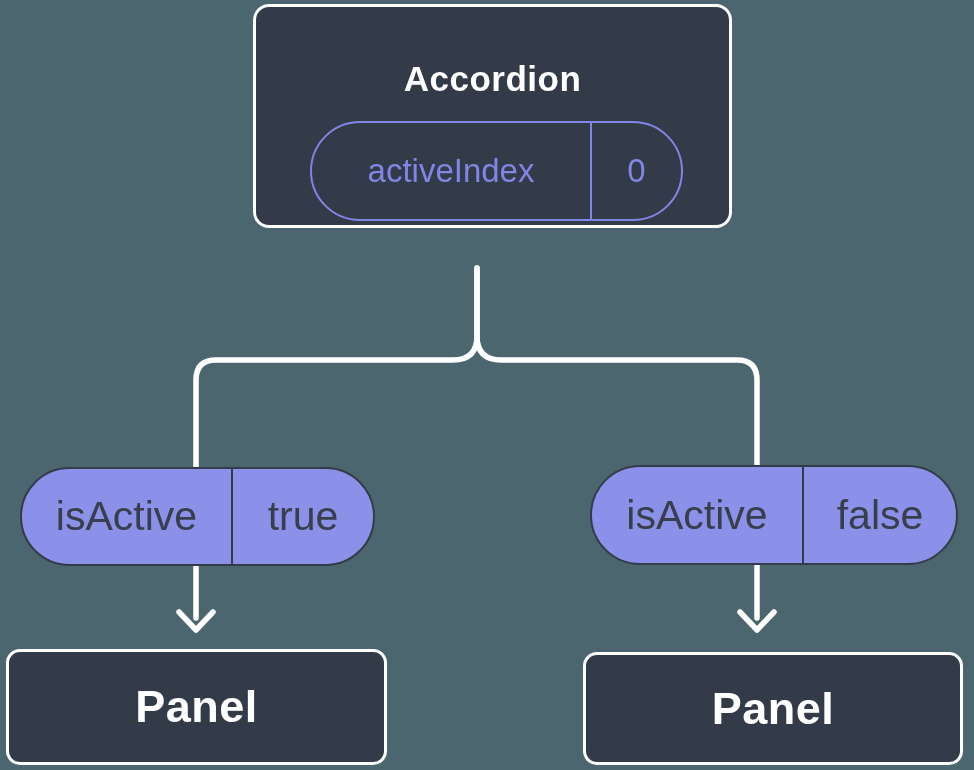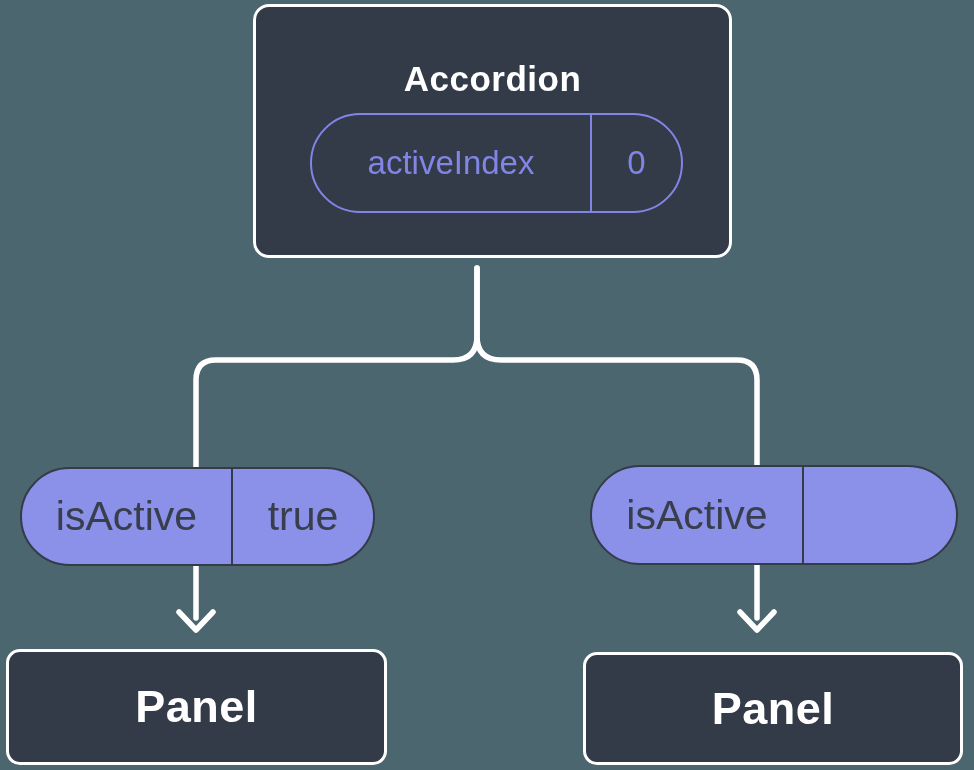--- a/index.html
+++ b/index.html
@@ -29,35 +29,35 @@
   }
   .node {
     position: absolute;
     box-sizing: border-box;
     background: var(--node-fill, #333A48);
     border: 3px solid var(--node-border, #FFFFFF);
     z-index: 1;
   }
   .root-node {
     left: 253px; top: 4px;
-    width: 479px; height: 254px;
+    width: 479px; height: 224px;
     border-radius: 16px;
   }
   .root-title {
     position: absolute;
     left: 0; right: 0; top: 52px;
     text-align: center;
     color: var(--node-text, #FFFFFF);
     font-size: 35px;
     font-weight: 600;
     letter-spacing: 0.5px;
   }
   .prop-pill {
     position: absolute;
-    left: 54px; top: 106px;
+    left: 54px; top: 114px;
     width: 373px; height: 100px;
     box-sizing: border-box;
     border: 2.5px solid var(--accent, #8186E6);
     border-radius: 50px;
     display: flex;
     align-items: stretch;
     color: var(--accent, #8186E6);
     font-size: 33px;
   }
   .prop-name {
@@ -135,20 +135,21 @@
     </div>
   </div>
 
   <div class="state-pill left">
     <span class="state-name">isActive</span>
     <span class="state-value">true</span>
   </div>
 
   <div class="state-pill right">
     <span class="state-name">isActive</span>
+    <span class="state-value">false</span>
   </div>
 
   <div class="node panel-node left">
     <span>Panel</span>
   </div>
 
   <div class="node panel-node right">
     <span>Panel</span>
   </div>
 

